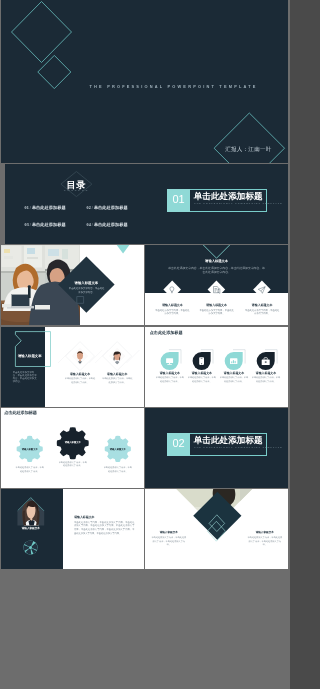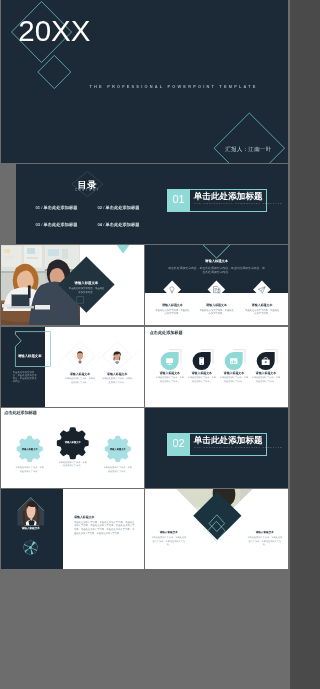--- a/index.html
+++ b/index.html
@@ -17,26 +17,25 @@
 <div class="page">
 
 <div class="slide navy" id="s-cover" style="left:1px;top:0;width:287px;height:162.6px;">
   <svg width="287" height="163" viewBox="0 0 287 163">
     <g fill="none" stroke="#63b6b6" stroke-width="0.85">
       <path d="M40.5 1.5 L70.5 32 L40.5 62.5 L10.5 32 Z"></path>
       <path d="M53.3 55.4 L69.8 72 L53.3 88.6 L36.8 72 Z"></path>
       <path d="M248.3 113 L283.5 148.2 L248.3 183.4 L213.1 148.2 Z"></path>
     </g>
   </svg>
-  <div class="t" style="left:17.3px;top:13.8px;font-size:29.5px;color:#ffffff;letter-spacing:0px;font-weight:400;">20XX</div>
   <div class="t" style="left:88.5px;top:83.5px;font-size:3.9px;color:#9fb0ba;letter-spacing:2.2px;font-weight:700;">THE PROFESSIONAL POWERPOINT TEMPLATE</div>
   <div class="t" style="left:224.2px;top:145.6px;font-size:5.6px;color:#c8d4dc;letter-spacing:0.2px;">汇报人：江南一叶</div>
 </div>
 
-<div class="slide navy" id="s-toc" style="left:16px;top:163.9px;width:142.75px;height:80.3px;">
+<div class="slide navy" id="s-toc" style="left:5px;top:163.9px;width:142.75px;height:80.3px;font-family:Liberation Serif, serif;">
   <svg width="143" height="81" viewBox="0 0 143 81">
     <path d="M71.4 7.5 L86.9 20.1 L71.4 32.6 L55.9 20.1 Z" fill="none" stroke="#32444f" stroke-width="1"></path>
   </svg>
   <div class="t" style="left:0;right:0;top:15.2px;width:142.75px;text-align:center;font-size:9.2px;color:#ffffff;font-weight:700;letter-spacing:0.8px;">目录</div>
   <div class="t" style="left:0;right:0;top:25.6px;width:142.75px;text-align:center;font-size:2.7px;color:#7d8f9a;letter-spacing:1.7px;font-weight:700;">CONTENT</div>
   <div class="abs" style="left:19.6px;top:41.7px;line-height:1;font-size:0;">
     <span class="t" style="position:static;font-size:4.1px;color:#cfd9e0;font-weight:700;">01</span><span class="t" style="position:static;font-size:4.1px;color:#cfd9e0;">&nbsp;/&nbsp;</span><span class="t" style="position:static;font-size:4.1px;color:#e2e9ee;font-weight:700;letter-spacing:0.15px;">单击此处添加标题</span>
   </div>
   <div class="abs" style="left:81.6px;top:41.7px;line-height:1;font-size:0;">
     <span class="t" style="position:static;font-size:4.1px;color:#cfd9e0;font-weight:700;">02</span><span class="t" style="position:static;font-size:4.1px;color:#cfd9e0;">&nbsp;/&nbsp;</span><span class="t" style="position:static;font-size:4.1px;color:#e2e9ee;font-weight:700;letter-spacing:0.15px;">单击此处添加标题</span>

